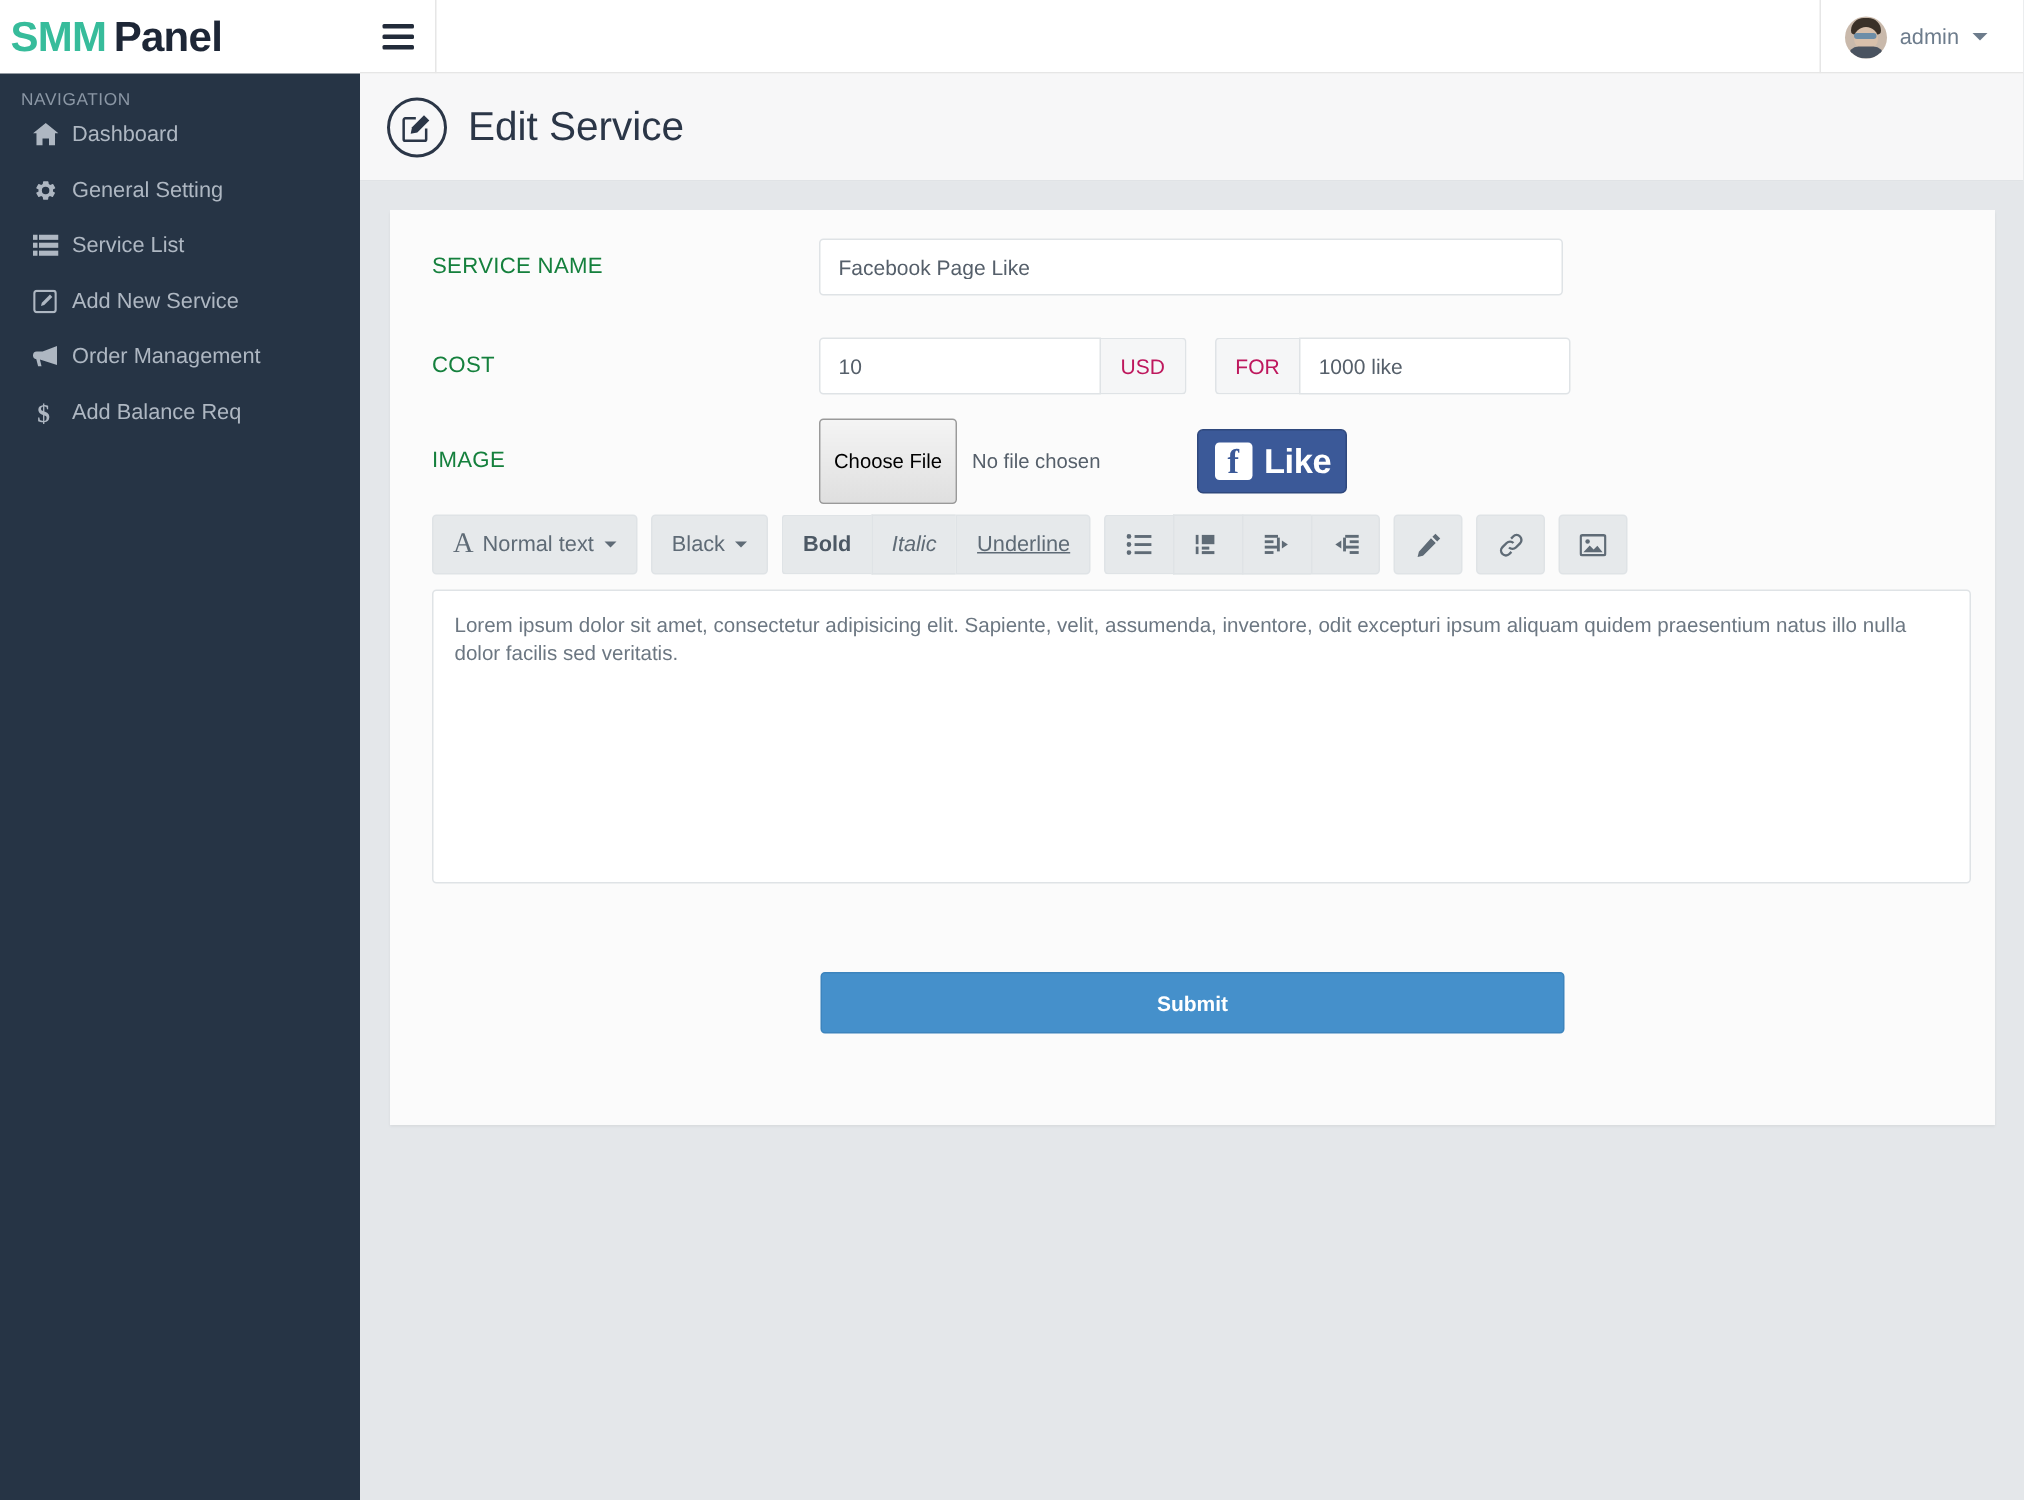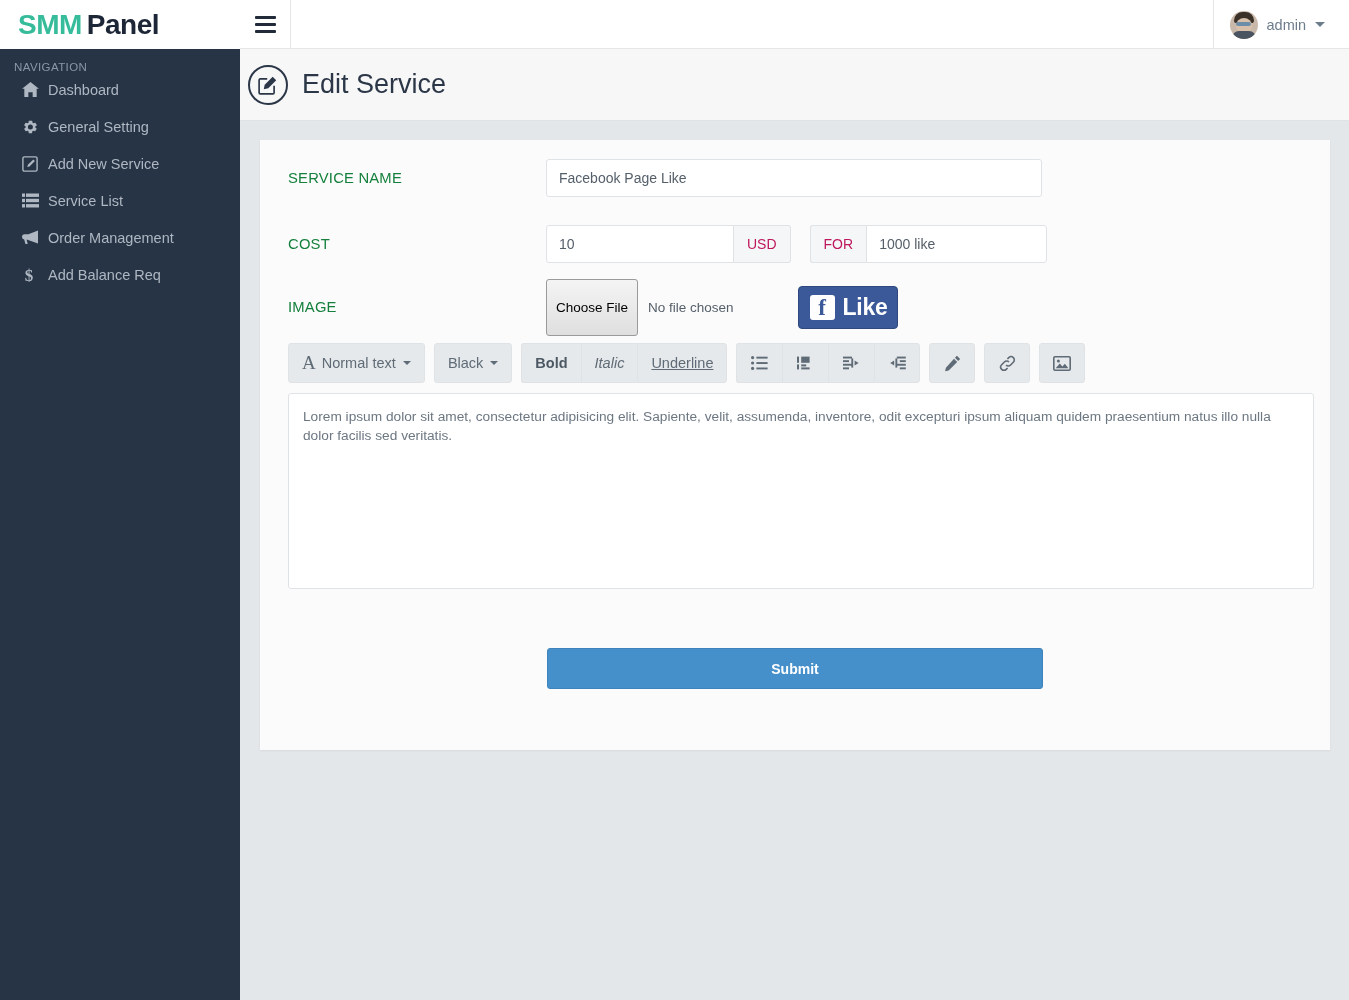--- a/index.html
+++ b/index.html
@@ -14,21 +14,21 @@
 
   
   .sidebar {
     position: absolute; left: 0; top: 0;
     width: 240px; height: 1000px;
     background: #263445;
   }
   .brand {
     height: 49px; background: #ffffff;
     display: flex; align-items: center;
-    padding-left: 18px;
+    padding-left: 7px;
     font-size: 28px; font-weight: bold;
     letter-spacing: -0.5px;
   }
   .brand .smm { color: #37bc9b; }
   .brand .panel { color: #1d2636; margin-left: 5px; }
   .nav-title {
     color: #8b97a5; font-size: 11.5px;
     letter-spacing: 0.4px;
     padding: 12px 0 9px 14px;
   }
@@ -105,21 +105,21 @@
     border-top: 5px solid #6d7c8c;
   }
 
   
   .page-head {
     position: absolute; left: 240px; top: 49px;
     width: 1109px; height: 72px;
     background: #f7f7f8;
     border-bottom: 1px solid #e0e3e6;
     display: flex; align-items: center;
-    padding-left: 8px; gap: 14px;
+    padding-left: 18px; gap: 14px;
   }
   .page-head-icon {
     width: 40px; height: 40px; border-radius: 50%;
     border: 2px solid #2b3647;
     display: flex; align-items: center; justify-content: center;
     color: #2b3647; flex: 0 0 40px;
   }
   .page-title {
     font-size: 27px; color: #2b3647; font-weight: normal;
   }
@@ -284,40 +284,40 @@
       <span class="nav-icon">
         <svg width="16" height="16" viewBox="0 0 16 16" fill="currentColor">
             <path d="M14.6 9.4l-1.3-.8a5.5 5.5 0 000-1.2l1.3-.8a.4.4 0 00.2-.5l-1.3-2.2a.4.4 0 00-.5-.2l-1.5.6a5.5 5.5 0 00-1-.6l-.2-1.6a.4.4 0 00-.4-.3H7.1a.4.4 0 00-.4.3l-.2 1.6a5.5 5.5 0 00-1 .6l-1.5-.6a.4.4 0 00-.5.2L2.2 6.1a.4.4 0 00.2.5l1.3.8a5.5 5.5 0 000 1.2l-1.3.8a.4.4 0 00-.2.5l1.3 2.2a.4.4 0 00.5.2l1.5-.6c.3.2.6.4 1 .6l.2 1.6a.4.4 0 00.4.3h2.6a.4.4 0 00.4-.3l.2-1.6c.4-.2.7-.4 1-.6l1.5.6a.4.4 0 00.5-.2l1.3-2.2a.4.4 0 00-.2-.5zM8.4 10.5a2.5 2.5 0 110-5 2.5 2.5 0 010 5z"></path>
           </svg>
       </span>
       <span class="nav-label">General Setting</span>
     </div>
 
     <div class="nav-item">
       <span class="nav-icon">
-        <svg width="16" height="16" viewBox="0 0 16 16" fill="none" stroke="currentColor" stroke-width="1.4">
-            <rect x="0.9" y="0.9" width="14.2" height="14.2" rx="1.6"></rect>
-            <path d="M11.3 3.4l1.6 1.6-5.4 5.4-2.2.6.6-2.2z" fill="currentColor" stroke="none"></path>
-          </svg>
-      </span>
-      <span class="nav-label">Add New Service</span>
-    </div>
-
-    <div class="nav-item">
-      <span class="nav-icon">
         <svg width="17" height="15" viewBox="0 0 17 15" fill="currentColor">
             <rect x="0" y="0.5" width="3" height="3.4"></rect>
             <rect x="4" y="0.5" width="13" height="3.4"></rect>
             <rect x="0" y="5.8" width="3" height="3.4"></rect>
             <rect x="4" y="5.8" width="13" height="3.4"></rect>
             <rect x="0" y="11.1" width="3" height="3.4"></rect>
             <rect x="4" y="11.1" width="13" height="3.4"></rect>
           </svg>
       </span>
       <span class="nav-label">Service List</span>
+    </div>
+
+    <div class="nav-item">
+      <span class="nav-icon">
+        <svg width="16" height="16" viewBox="0 0 16 16" fill="none" stroke="currentColor" stroke-width="1.4">
+            <rect x="0.9" y="0.9" width="14.2" height="14.2" rx="1.6"></rect>
+            <path d="M11.3 3.4l1.6 1.6-5.4 5.4-2.2.6.6-2.2z" fill="currentColor" stroke="none"></path>
+          </svg>
+      </span>
+      <span class="nav-label">Add New Service</span>
     </div>
 
     <div class="nav-item">
       <span class="nav-icon">
         <svg width="17" height="15" viewBox="0 0 17 15" fill="currentColor">
             <path d="M16 0.6L6.4 4.3H2.6A2.6 2.6 0 000 6.9a2.6 2.6 0 002.2 2.6l1.2 4.6h2.3L4.6 9.6l11.4 3.8z"></path>
           </svg>
       </span>
       <span class="nav-label">Order Management</span>
     </div>

